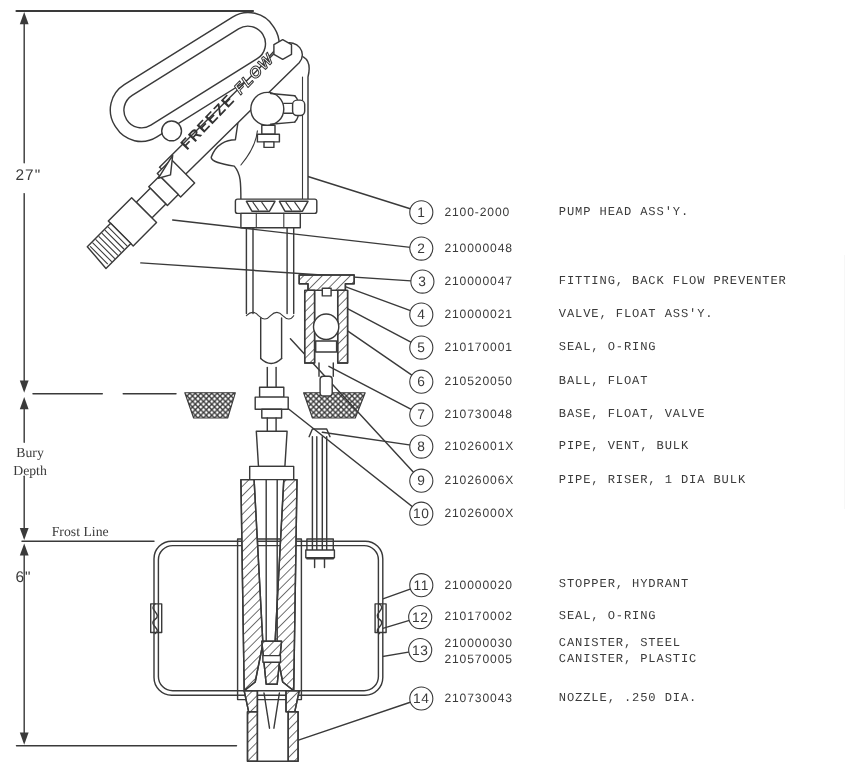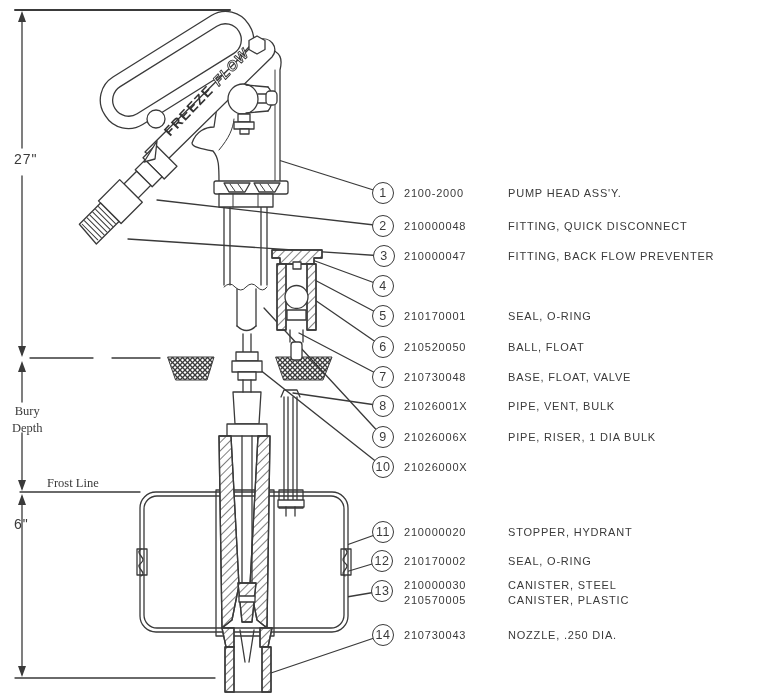--- a/index.html
+++ b/index.html
@@ -20,21 +20,21 @@
   .brand-outline{fill:#ffffff;stroke:#333 !important;stroke-width:.9 !important;font-family:"Liberation Sans",sans-serif;font-size:14px;font-style:italic;font-weight:bold;letter-spacing:1px;}
   .dim-label{position:absolute;font-size:14px;letter-spacing:1px;color:#3a3a3a;}
   .serif-label{position:absolute;font-family:"Liberation Serif",serif;font-size:12.5px;color:#3a3a3a;white-space:pre-line;line-height:1.35;text-align:center;}
   .callout{
     position:absolute;width:22px;height:22px;border:1.5px solid #3a3a3a;border-radius:50%;
     background:#fff;box-sizing:border-box;display:flex;align-items:center;justify-content:center;
     font-size:12.5px;letter-spacing:.5px;
   }
   .prow{position:absolute;left:404px;display:flex;font-size:11px;letter-spacing:.8px;white-space:pre-line;line-height:15px;}
   .pn{width:104px;flex:none;}
-  .pd{flex:none;}
+  .pd{flex:none;font-family:Liberation Mono, monospace;}
 </style>
 </head>
 <body>
 
 <div id="stage">
 
   <svg id="art" class="ln" width="768" height="694" viewBox="0 0 768 694">
     <defs>
       <pattern id="hatch" width="6" height="6" patternUnits="userSpaceOnUse" patternTransform="rotate(45)">
         <line x1="0" y1="0" x2="0" y2="6" stroke="#3a3a3a" stroke-width="1.1"></line>
@@ -261,22 +261,23 @@
   <div class="callout" style="left:372px;top:366px;">7</div>
   <div class="callout" style="left:372px;top:395px;">8</div>
   <div class="callout" style="left:372px;top:426px;">9</div>
   <div class="callout" style="left:372px;top:456px;">10</div>
   <div class="callout" style="left:372px;top:521px;">11</div>
   <div class="callout" style="left:371px;top:550px;">12</div>
   <div class="callout" style="left:371px;top:580px;">13</div>
   <div class="callout" style="left:372px;top:624px;">14</div>
 
   <div class="prow" style="top:186px;"><span class="pn">2100-2000</span><span class="pd">PUMP HEAD ASS'Y.</span></div>
-  <div class="prow" style="top:219px;"><span class="pn">210000048</span><span class="pd">FITTING, QUICK DISCONNECT</span></div>
+  <div class="prow" style="top:219px;"><span class="pn">210000048</span></div>
   <div class="prow" style="top:249px;"><span class="pn">210000047</span><span class="pd">FITTING, BACK FLOW PREVENTER</span></div>
+  <div class="prow" style="top:279px;"><span class="pn">210000021</span><span class="pd">VALVE, FLOAT ASS'Y.</span></div>
   <div class="prow" style="top:309px;"><span class="pn">210170001</span><span class="pd">SEAL, O-RING</span></div>
   <div class="prow" style="top:340px;"><span class="pn">210520050</span><span class="pd">BALL, FLOAT</span></div>
   <div class="prow" style="top:370px;"><span class="pn">210730048</span><span class="pd">BASE, FLOAT, VALVE</span></div>
   <div class="prow" style="top:399px;"><span class="pn">21026001X</span><span class="pd">PIPE, VENT, BULK</span></div>
   <div class="prow" style="top:430px;align-items:flex-end;"><span class="pn">21026006X</span><span class="pd">PIPE, RISER, 1 DIA BULK</span></div>
   <div class="prow" style="top:460px;"><span class="pn">21026000X</span></div>
   <div class="prow" style="top:525px;"><span class="pn">210000020</span><span class="pd">STOPPER, HYDRANT</span></div>
   <div class="prow" style="top:554px;"><span class="pn">210170002</span><span class="pd">SEAL, O-RING</span></div>
   <div class="prow" style="top:578px;"><span class="pn">210000030
 210570005</span><span class="pd">CANISTER, STEEL

